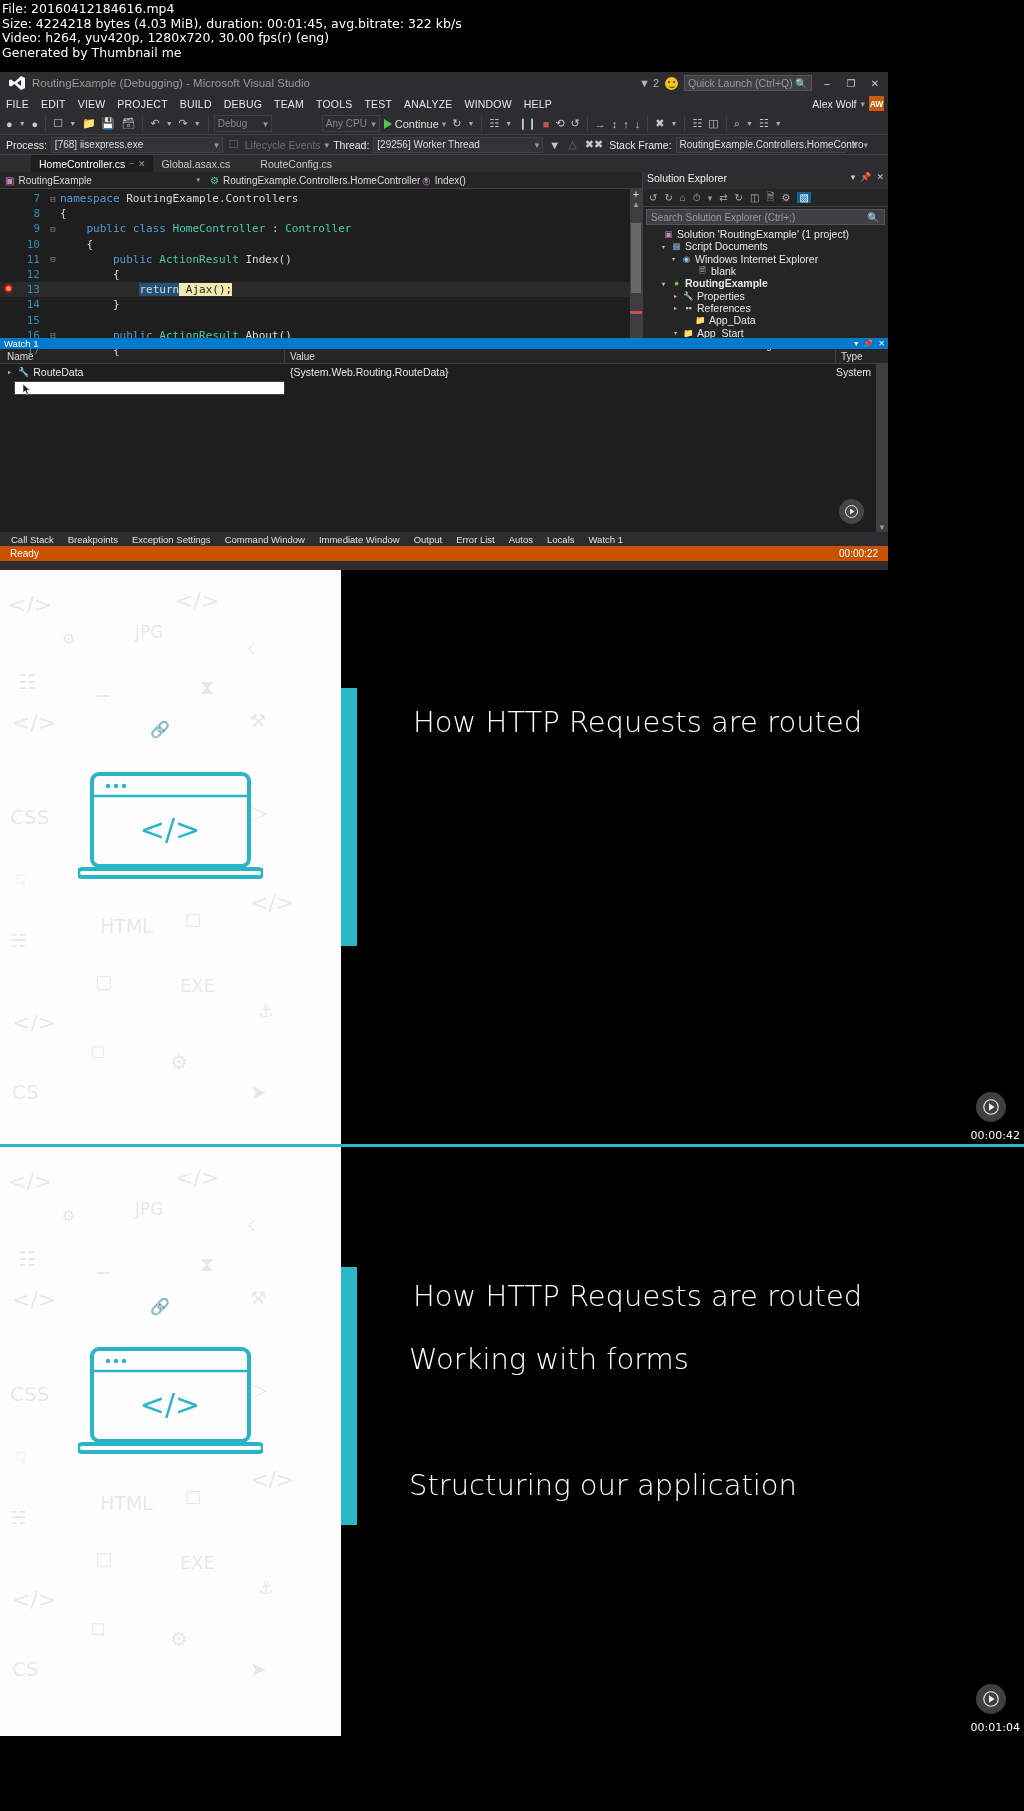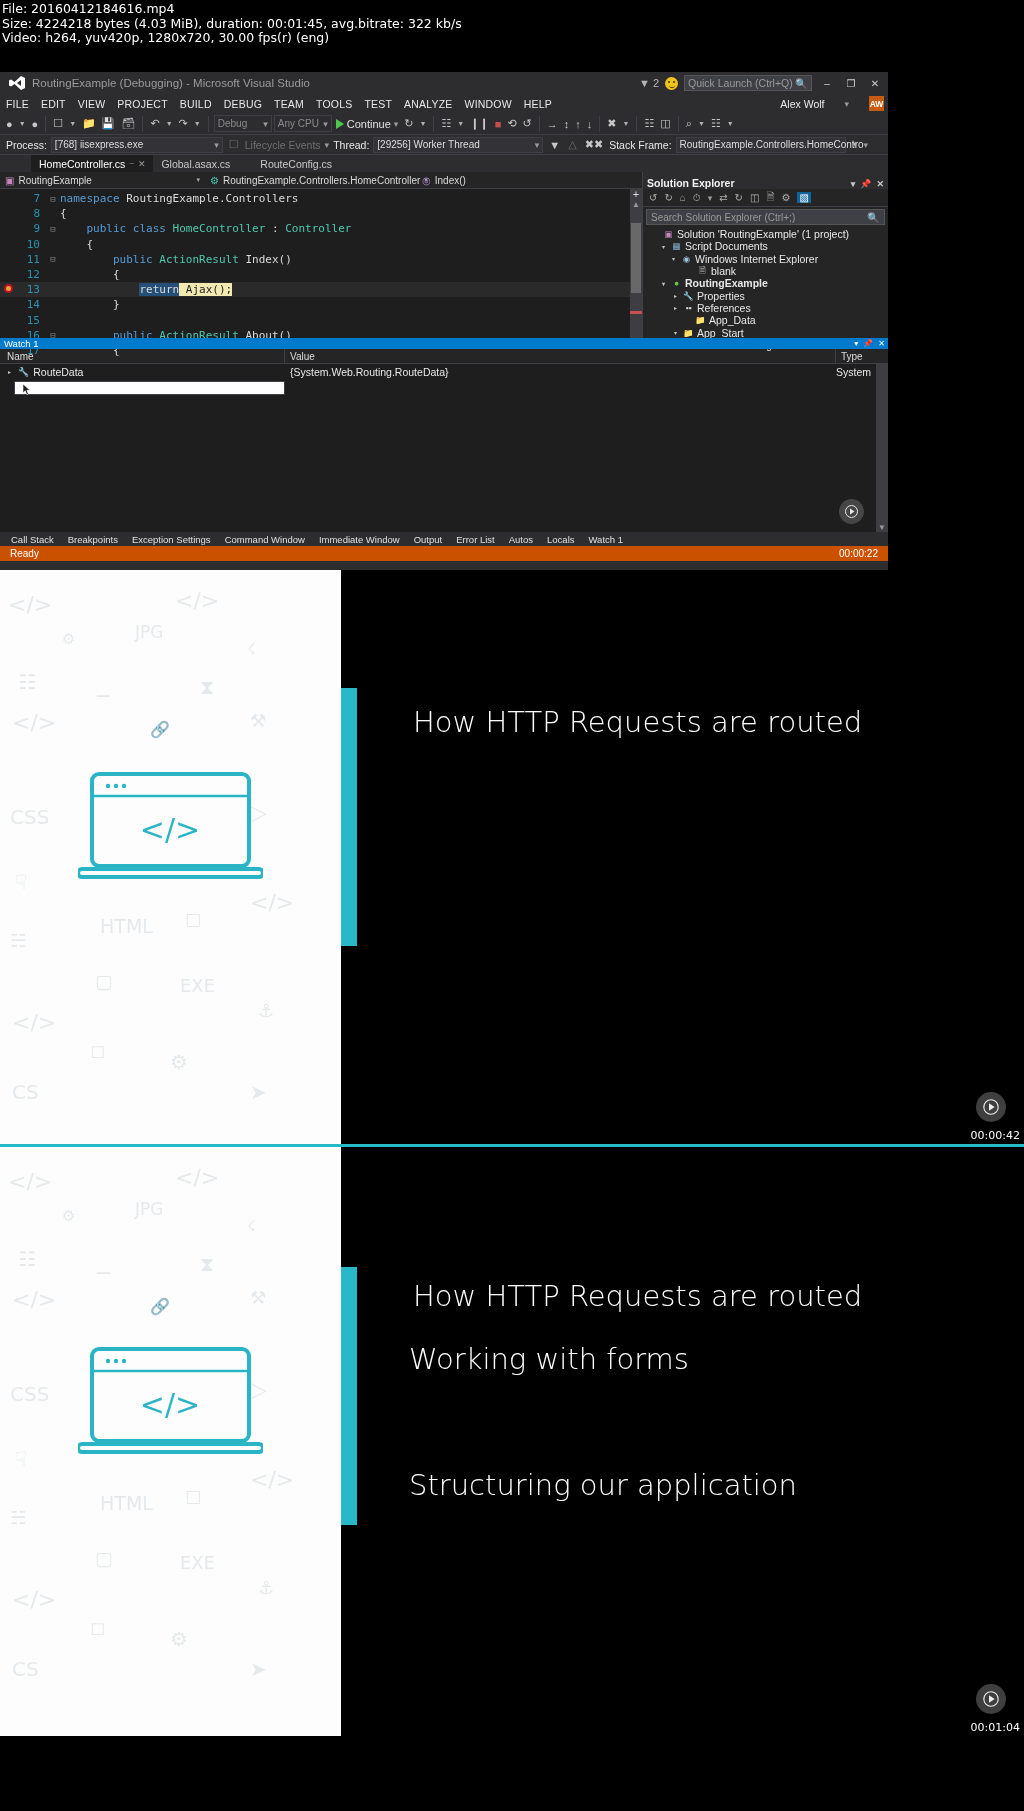--- a/index.html
+++ b/index.html
@@ -69,41 +69,41 @@
   .qlmag { color:#c8c8c8; font-size:10px; }
   .wbtn { width:18px;height:16px;color:#d0d0d0;font-size:10px;
           display:flex;align-items:center;justify-content:center;}
   .vs-menubar {
     height: 19px; display: flex; align-items: center;
     padding-left: 6px; gap: 12px; position: relative;
   }
   .vs-menubar .mi { font-size: 10.5px; color: #e8e8e8; letter-spacing: .2px; }
   .userbox {
     position:absolute; right:4px; top:0; height:19px;
-    display:flex; align-items:center; gap:20px;
+    display:flex; align-items:center; gap:4px;
   }
   .username { font-size:10.5px; color:#e8e8e8; }
   .avatar {
     width:15px;height:15px;background:#c75b12;color:#fff;font-size:8.5px;
     display:flex;align-items:center;justify-content:center;font-weight:bold;
   }
   .vs-toolbar {
     height: 22px; background:#2d2d30; display:flex; align-items:center;
     padding-left:4px; gap:2px; border-bottom:1px solid #3f3f46;
   }
   .tb { height:20px; display:flex;align-items:center;justify-content:center;
         padding:0 2px; color:#c8c8c8; font-size:11px; }
   .tb.caret { font-size:7px; color:#b0b0b0; padding:0 2px;}
   .sep { width:1px;height:16px;background:#3f3f46;margin:0 3px;}
   .combo {
     height:17px;width:58px;border:1px solid #3f3f46;background:#2d2d30;
     color:#8a8a8a;font-size:10px;display:flex;align-items:center;
     padding:0 3px;justify-content:space-between;
   }
-  .combo.cpu{width:58px;}
+  .combo.cpu{width:58px;margin-left:48px;}
   .continue { color:#e0e0e0;font-size:11px;display:flex;align-items:center;gap:3px;padding:0 2px;}
   .playtri{width:0;height:0;border-left:8px solid #4ec94e;border-top:5px solid transparent;border-bottom:5px solid transparent;}
 
   .vs-debugbar {
     height: 20px; background:#2d2d30; display:flex; align-items:center;
     padding-left:6px; gap:4px; font-size:10.5px; color:#e0e0e0;
     border-bottom:1px solid #3f3f46;
   }
   .dlabel{ color:#e8e8e8; }
   .dcombo{
@@ -153,22 +153,22 @@
     position:absolute; right:0; top:17px; width:12px; bottom:0; background:#3e3e42;
   }
   .scroll-plus{ color:#ddd;font-size:11px;text-align:center;line-height:11px;}
   .scroll-up{ color:#9a9a9a;font-size:8px;text-align:center;}
   .scroll-thumb{ position:absolute;left:1px;right:1px;top:34px;height:70px;background:#686868;}
   .scroll-mark{ position:absolute;left:0;right:0;top:122px;height:3px;background:#c94f4f;}
 
   
   .solex { width:246px; background:#252526; border-left:1px solid #3f3f46; }
   .solex-head {
-    height:17px;display:flex;align-items:flex-end;padding:0 4px;
-    font-size:10.5px;color:#f1f1f1;background:#2d2d30;gap:4px;font-weight:bold;
+    height:17px;display:flex;align-items:flex-start;padding:0 4px;
+    font-size:10.5px;color:#f1f1f1;background:#2d2d30;gap:4px;
   }
   .solex-head .sp{margin-left:auto;display:flex;gap:5px;color:#c8c8c8;font-size:9px;}
   .solex-tools{
     height:18px;display:flex;align-items:center;gap:7px;padding:0 6px;
     color:#b0b0b0;font-size:10px;border-bottom:1px solid #3f3f46;
   }
   .solex-search{
     height:16px;margin:2px 3px;background:#3f3f46;border:1px solid #555;
     color:#9a9a9a;font-size:10px;padding:1px 4px;display:flex;align-items:center;
     justify-content:space-between;
@@ -248,20 +248,21 @@
   }
   .divider-line{ height:3px;background:#29b8c8;width:100%; }
 </style>
 </head>
 <body>
 
 <div class="meta">
   <div>File: 20160412184616.mp4</div>
   <div>Size: 4224218 bytes (4.03 MiB), duration: 00:01:45, avg.bitrate: 322 kb/s</div>
   <div>Video: h264, yuv420p, 1280x720, 30.00 fps(r) (eng)</div>
+  <div>Generated by Thumbnail me</div>
 </div>
 
 <div class="vs">
 
   <div class="vs-titlebar">
     <div class="vs-logo">
       <svg width="16" height="14" viewBox="0 0 16 14">
           <path d="M12,0 L16,2 L16,12 L12,14 L5.5,8 L2,10.5 L0,9.5 L0,4.5 L2,3.5 L5.5,6 L12,0 Z M12,4 L8,7 L12,10 L12,4 Z" fill="#ffffff"></path>
         </svg>
     </div>

